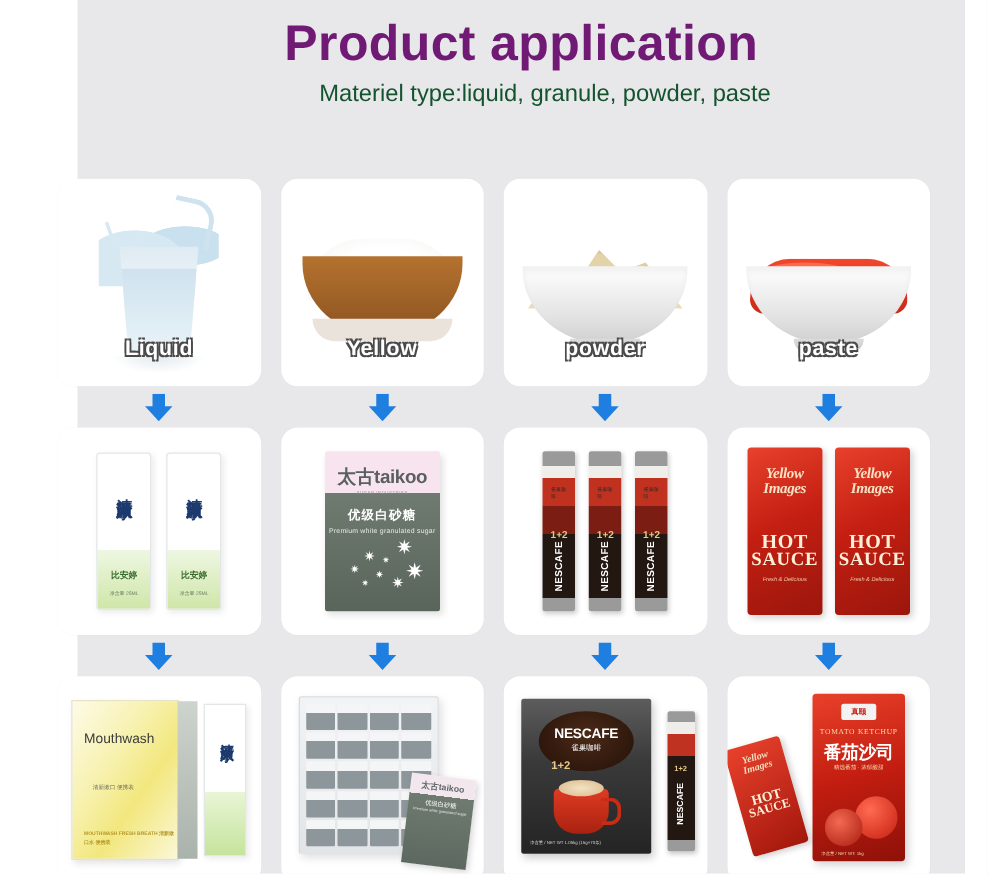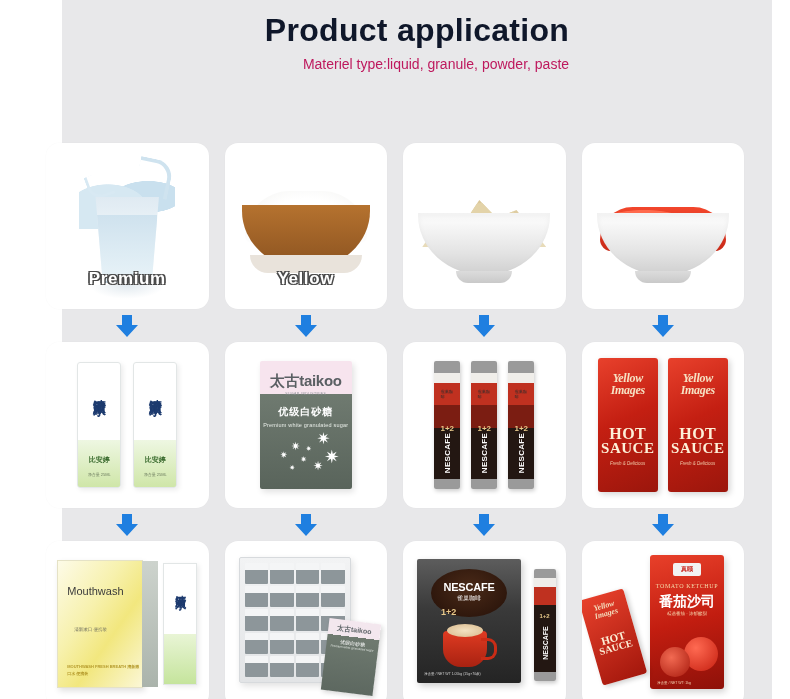--- a/index.html
+++ b/index.html
@@ -19,30 +19,30 @@
     left: 62px; top: 0; width: 710px; height: 699px;
     background: #e8e8ea;
   }
   
   .header {
     position: absolute;
     left: 62px; top: 12px; width: 710px;
     text-align: center;
   }
   .title {
-    font-size: 32px;
+    font-size: 40px;
     font-weight: bold;
-    color: #0f172a;
+    color: #701a75;
     letter-spacing: 0.3px;
     line-height: 1.18;
   }
   .subtitle {
     margin-top: 6px;
-    font-size: 14px;
-    color: #be185d;
+    font-size: 19px;
+    color: #14532d;
     font-weight: 500;
     padding-left: 38px;
   }
   
   .grid {
     position: absolute;
     left: 46px; top: 143px;
     width: 698px;
   }
   .row { display: flex; gap: 16px; }
@@ -405,43 +405,45 @@
   <div class="grid">
 
     <div class="row">
 
       <div class="card">
         <div class="card-inner">
           <div class="splash"></div>
           <div class="glass"></div>
           <div class="reflection"></div>
         </div>
-        <div class="caption">Premium</div>
+        <div class="caption">Liquid</div>
       </div>
 
       <div class="card">
         <div class="card-inner">
           <div class="sugar"></div>
           <div class="wood-bowl"></div>
         </div>
         <div class="caption">Yellow</div>
       </div>
 
       <div class="card">
         <div class="card-inner">
           <div class="powder-heap"></div>
           <div class="white-bowl"></div>
         </div>
+        <div class="caption">powder</div>
       </div>
 
       <div class="card">
         <div class="card-inner">
           <div class="paste-heap"></div>
           <div class="white-bowl"></div>
         </div>
+        <div class="caption">paste</div>
       </div>
     </div>
 
     <div class="arrow-row">
       <div class="arrow-cell">
         <span class="arrow">
           <svg width="28" height="22" viewBox="0 0 28 22">
               <path d="M9 0h10v10h6L14 22 3 10h6z" fill="#1f7fe0"></path>
             </svg>
         </span>

